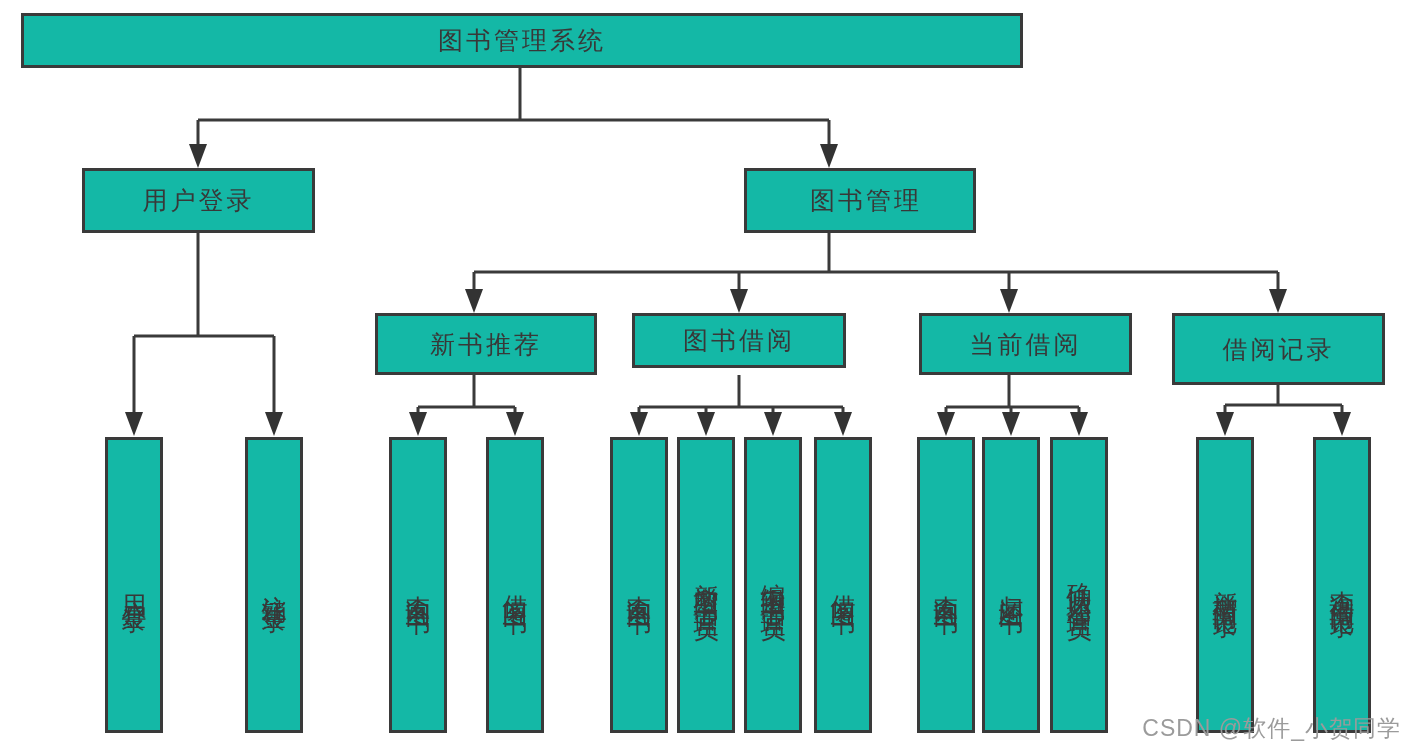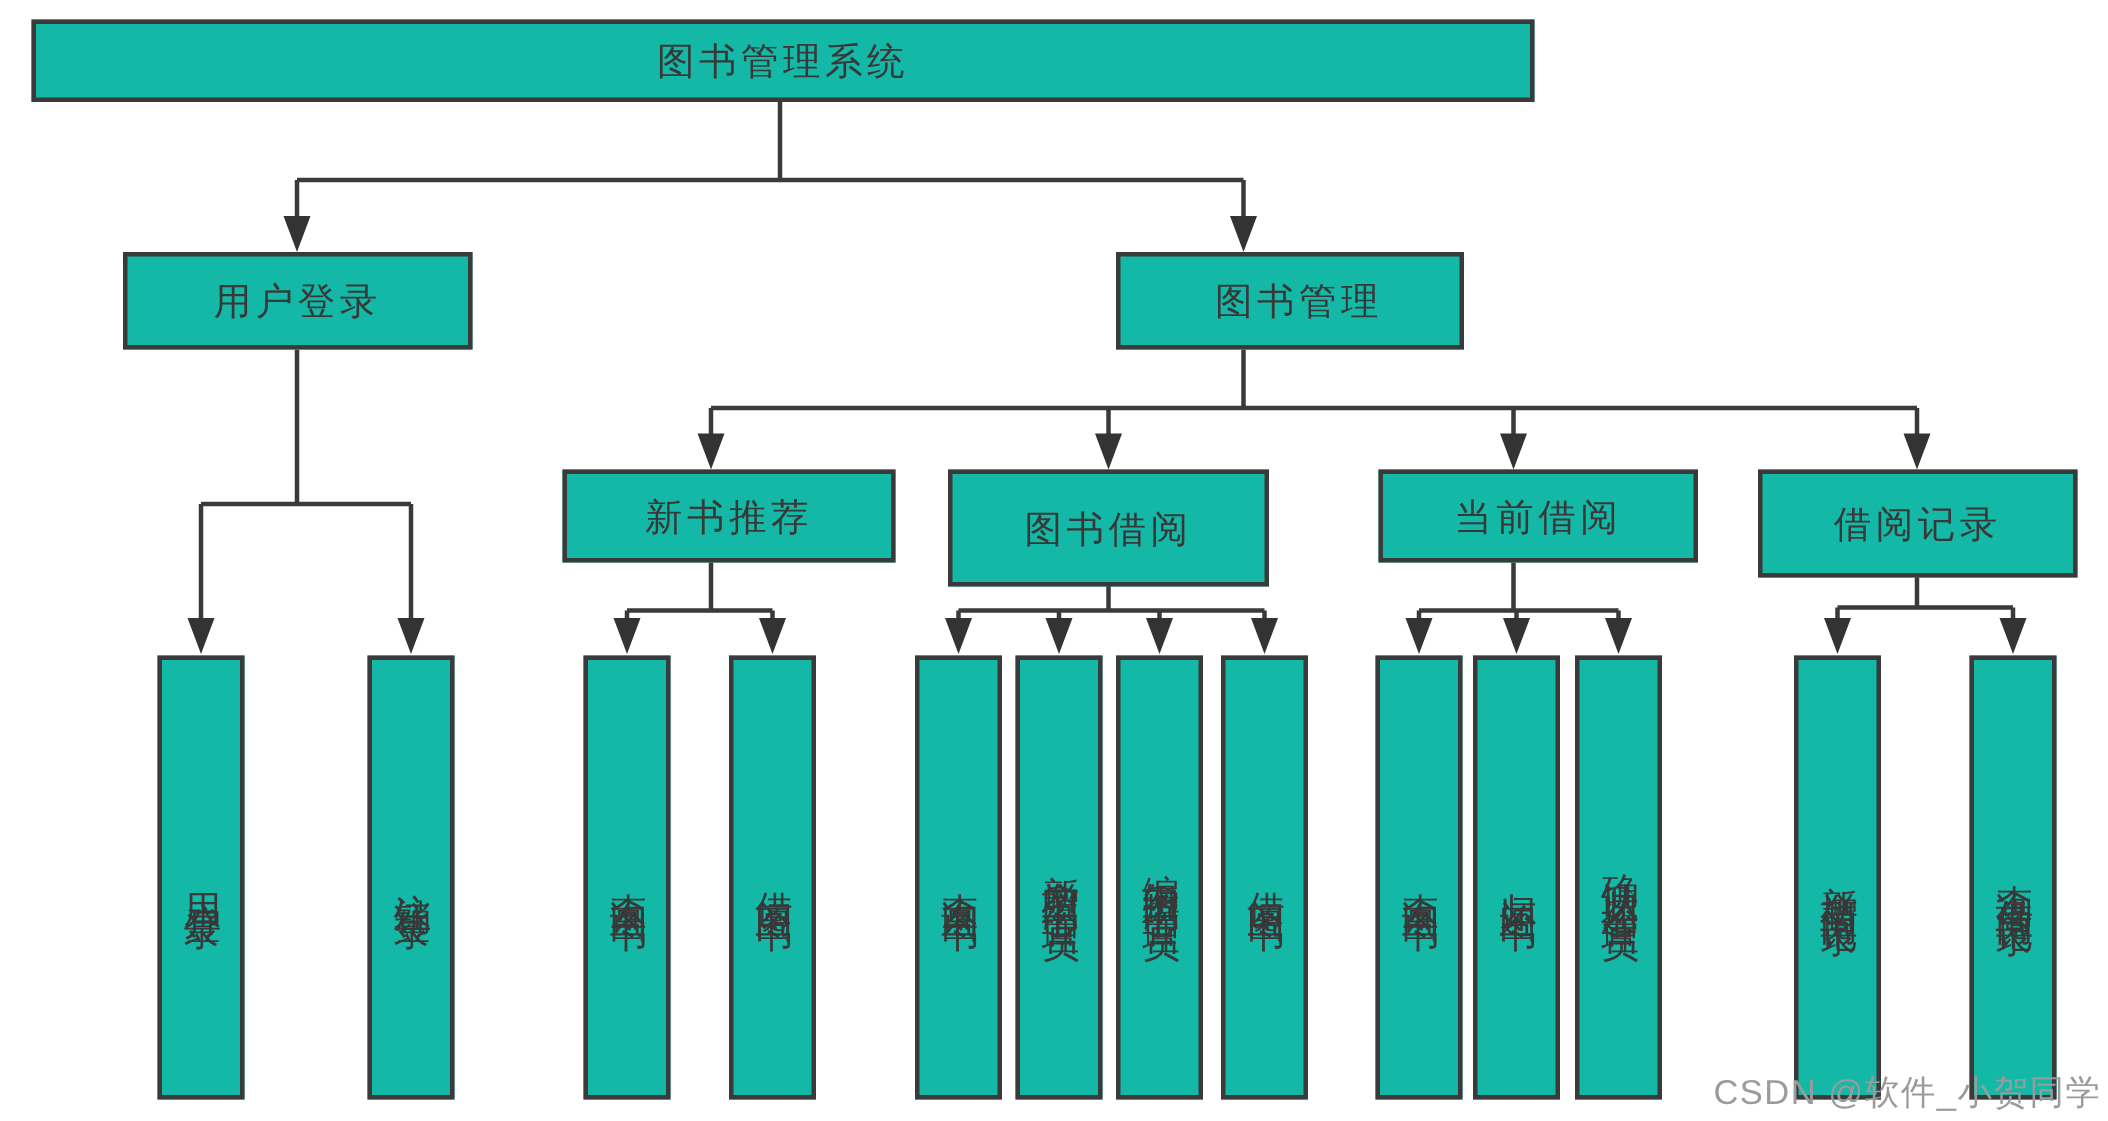--- a/index.html
+++ b/index.html
@@ -100,21 +100,21 @@
       <polygon points="1333,412 1351,412 1342,436"></polygon>
     </g>
   </svg>
 
   <div class="node h-node" style="left:21px; top:13px; width:1002px; height:55px;">图书管理系统</div>
 
   <div class="node h-node" style="left:82px; top:168px; width:233px; height:65px;">用户登录</div>
   <div class="node h-node" style="left:744px; top:168px; width:232px; height:65px;padding-left:12px;">图书管理</div>
 
   <div class="node h-node" style="left:363px; top:313px; width:222px; height:62px;margin-left:12px;">新书推荐</div>
-  <div class="node h-node" style="left:632px; top:313px; width:214px; height:78px;">图书借阅</div>
+  <div class="node h-node" style="left:632px; top:313px; width:214px; height:55px;">图书借阅</div>
   <div class="node h-node" style="left:903px; top:313px; width:213px; height:62px;margin-left:16px;">当前借阅</div>
   <div class="node h-node" style="left:1172px; top:313px; width:213px; height:72px;">借阅记录</div>
 
   <div class="node v-node" style="left:105px; top:437px; width:58px; height:296px;">用户登录</div>
   <div class="node v-node" style="left:245px; top:437px; width:58px; height:296px;">注销登录</div>
 
   <div class="node v-node" style="left:389px; top:437px; width:58px; height:296px;">查询图书</div>
   <div class="node v-node" style="left:486px; top:437px; width:58px; height:296px;">借阅图书</div>
 
   <div class="node v-node" style="left:610px; top:437px; width:58px; height:296px;">查询图书</div>

